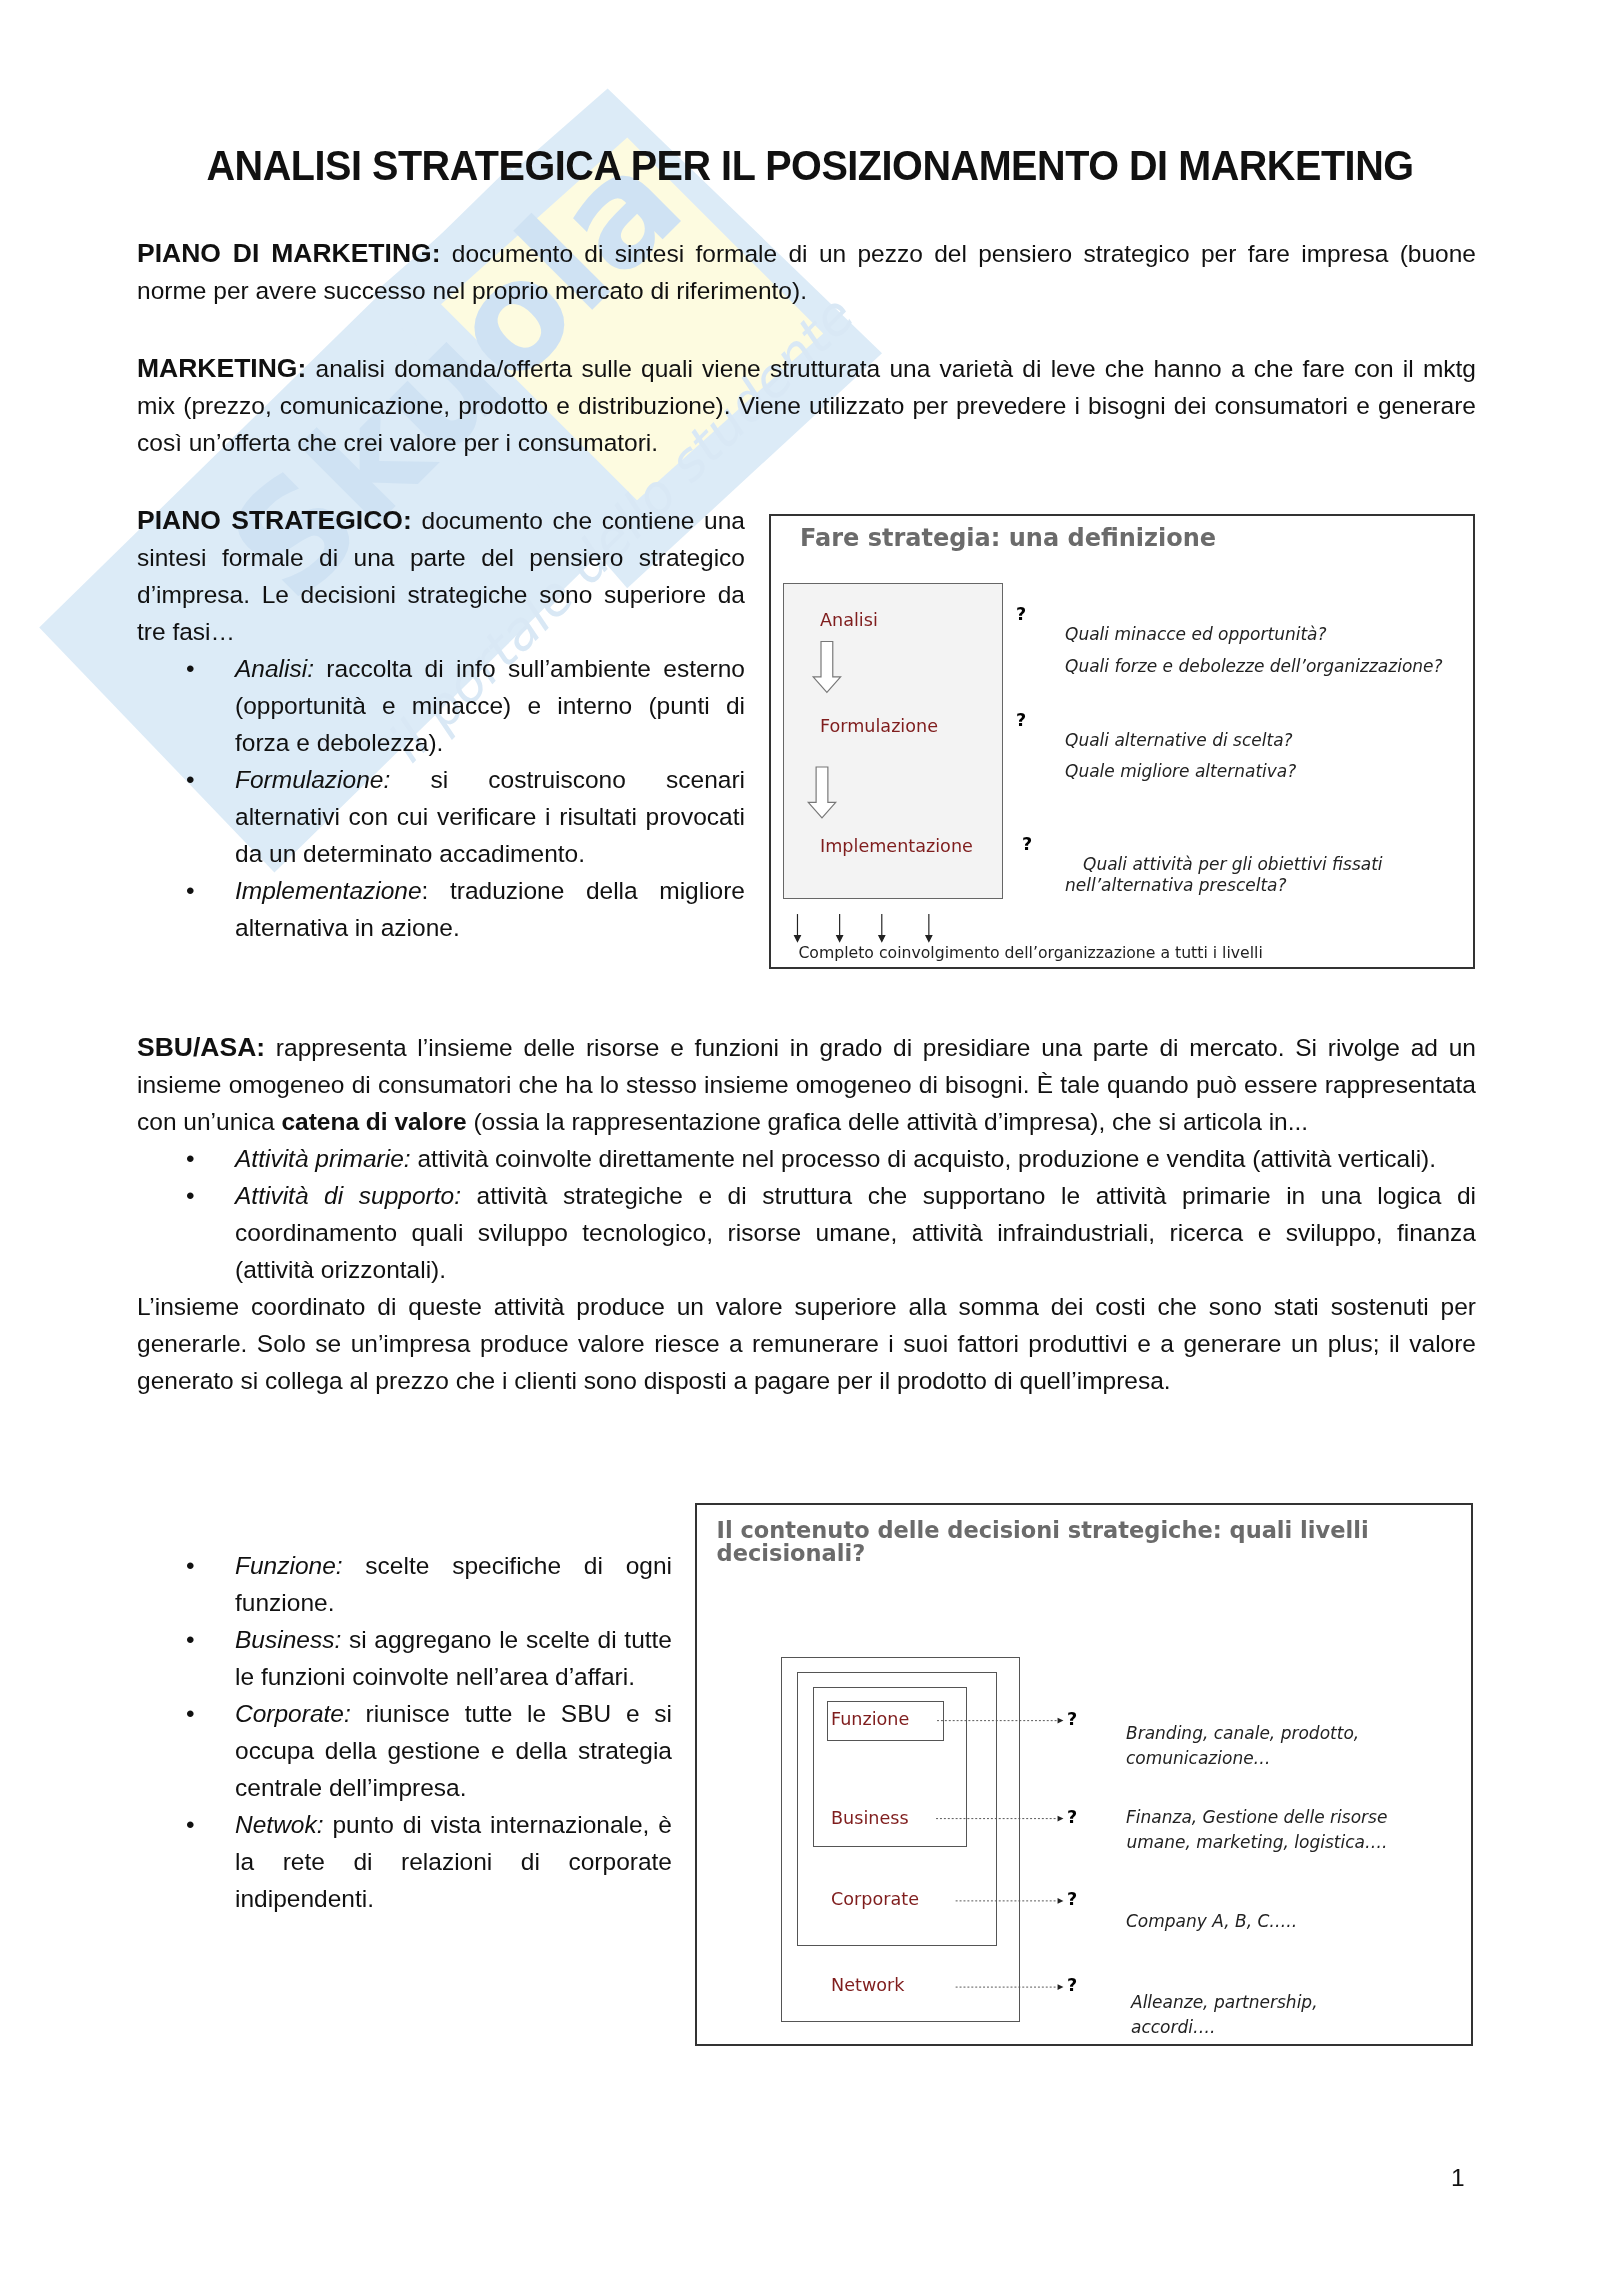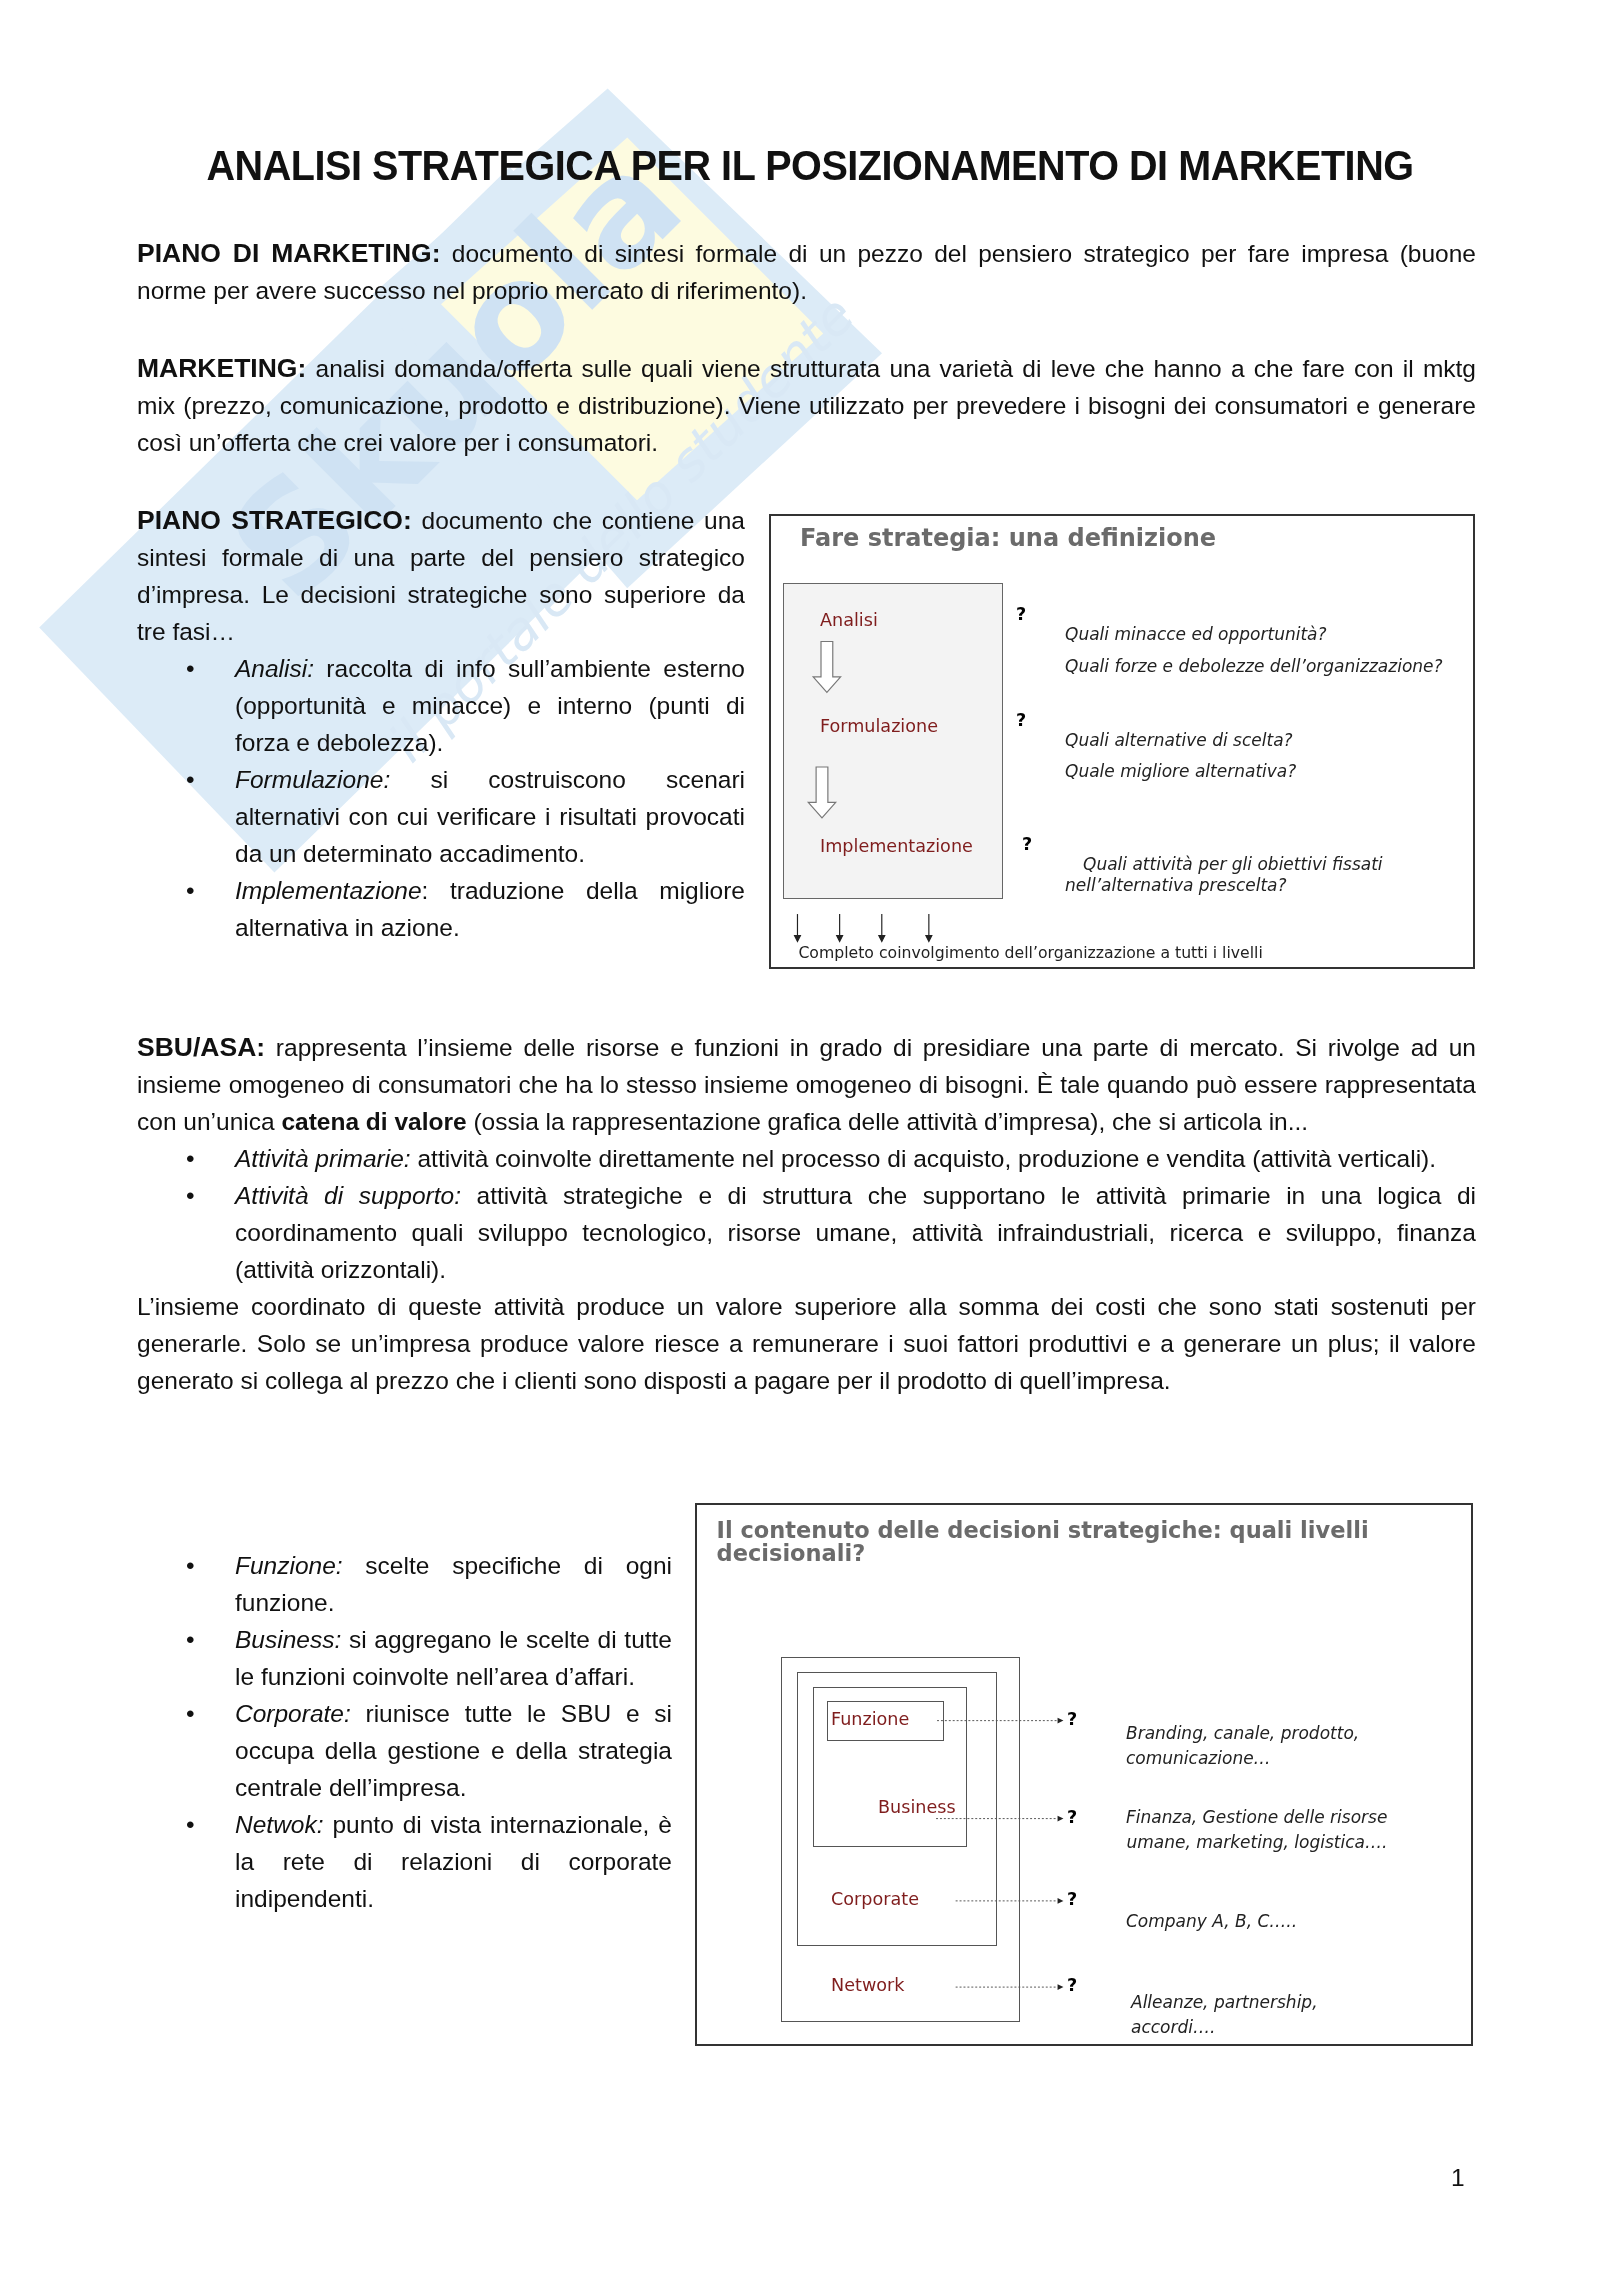--- a/index.html
+++ b/index.html
@@ -123,21 +123,21 @@
   </ul>
 </div>
 
 <div class="abs fig" style="left:695px; top:1503px; width:774px; height:539px;">
   <div class="fig-title" style="left:19.6px; top:13.7px; width:745px; font-size:22.5px; line-height:23px;">Il contenuto delle decisioni strategiche: quali livelli decisionali?</div>
   <div class="box" style="left:84px; top:152px; width:237px; height:363px;"></div>
   <div class="box" style="left:100px; top:167px; width:198px; height:272px;"></div>
   <div class="box" style="left:116px; top:182px; width:152px; height:158px;"></div>
   <div class="box" style="left:130px; top:196px; width:115px; height:38px;"></div>
   <div class="lbl" style="left:134px; top:204px;">Funzione</div>
-  <div class="lbl" style="left:134px; top:292px;margin-left:47px;">Business</div>
+  <div class="lbl" style="left:134px; top:303px;">Business</div>
   <div class="lbl" style="left:134px; top:384px;">Corporate</div>
   <div class="lbl" style="left:134px; top:470px;">Network</div>
   <svg style="position:absolute; left:0; top:0;" width="774" height="539" viewBox="0 0 790 550">
     <g stroke="#555" stroke-width="1" stroke-dasharray="2,2" fill="#222">
       <g>
           <line x1="245" y1="220" x2="368" y2="220"></line>
           <polygon points="368,217 374,220 368,223" stroke="none"></polygon>
         </g>
       <g>
           <line x1="244" y1="320" x2="368" y2="320"></line>

